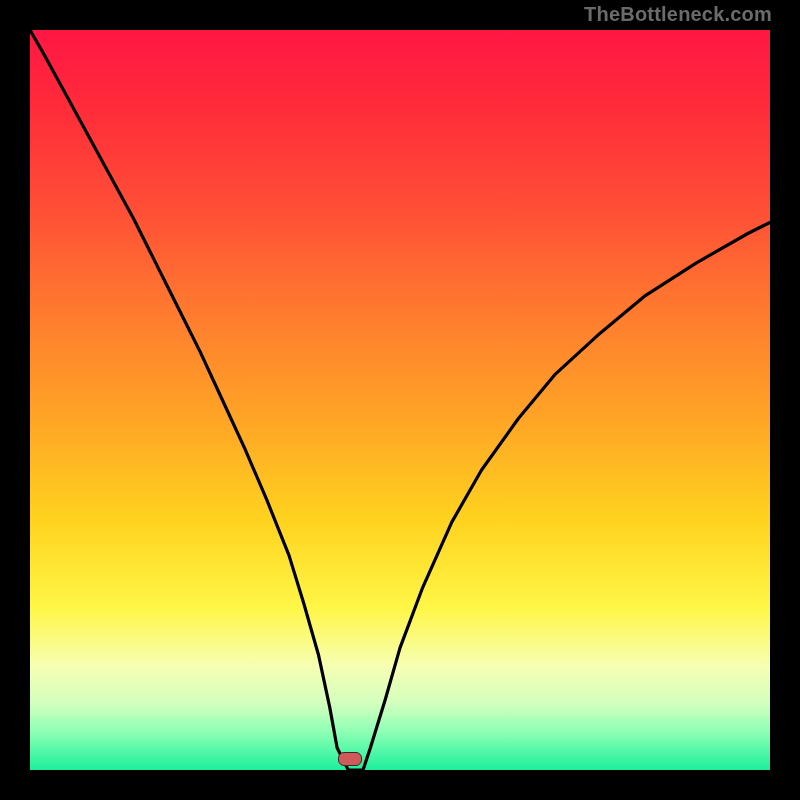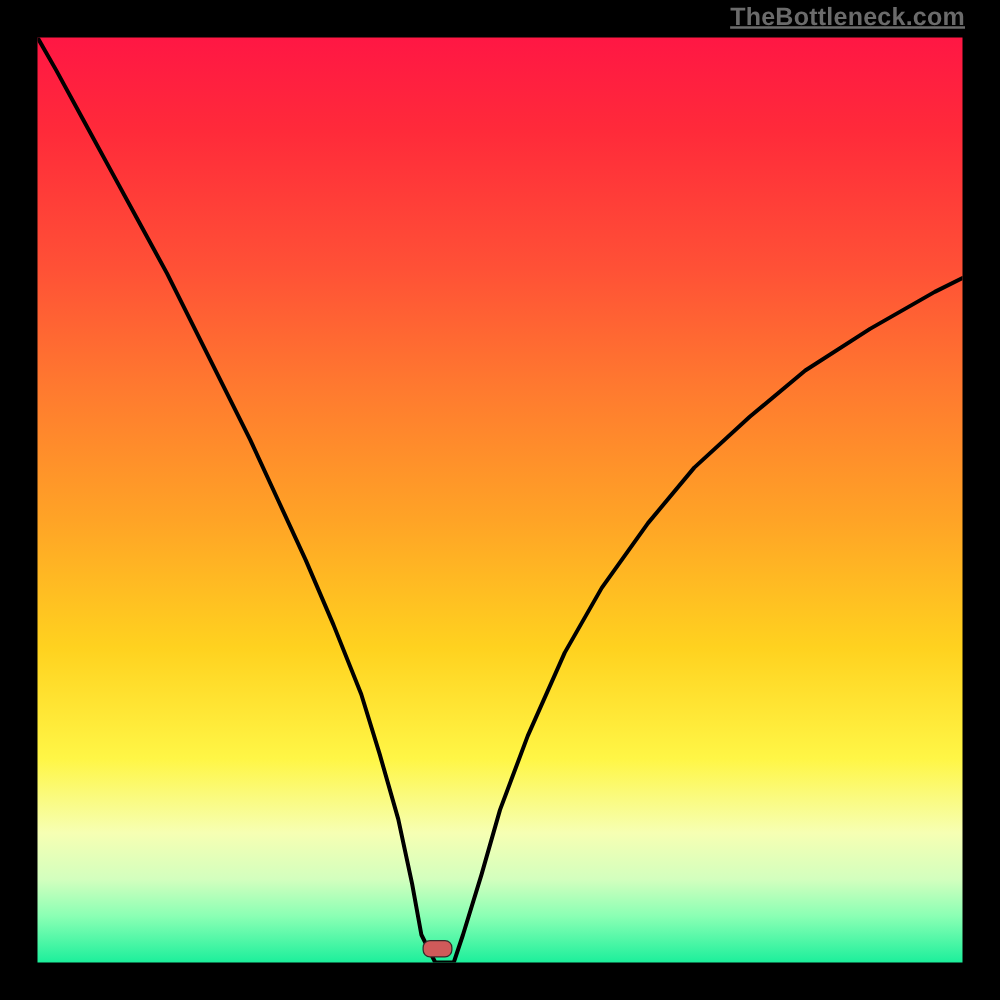--- a/index.html
+++ b/index.html
@@ -57,21 +57,20 @@
     transform: translate(-50%, -50%);
   }
   .attribution {
     position: absolute;
     top: 3px;
     right: 28px;
     color: #6b6b6b;
     font-size: 20px;
     font-weight: 600;
     letter-spacing: 0.2px;
-    text-decoration: underline;
   }
 </style>
 </head>
 <body>
 
 <div class="frame">
 
   <div class="attribution">TheBottleneck.com</div>
 
   <div class="plot-area">

